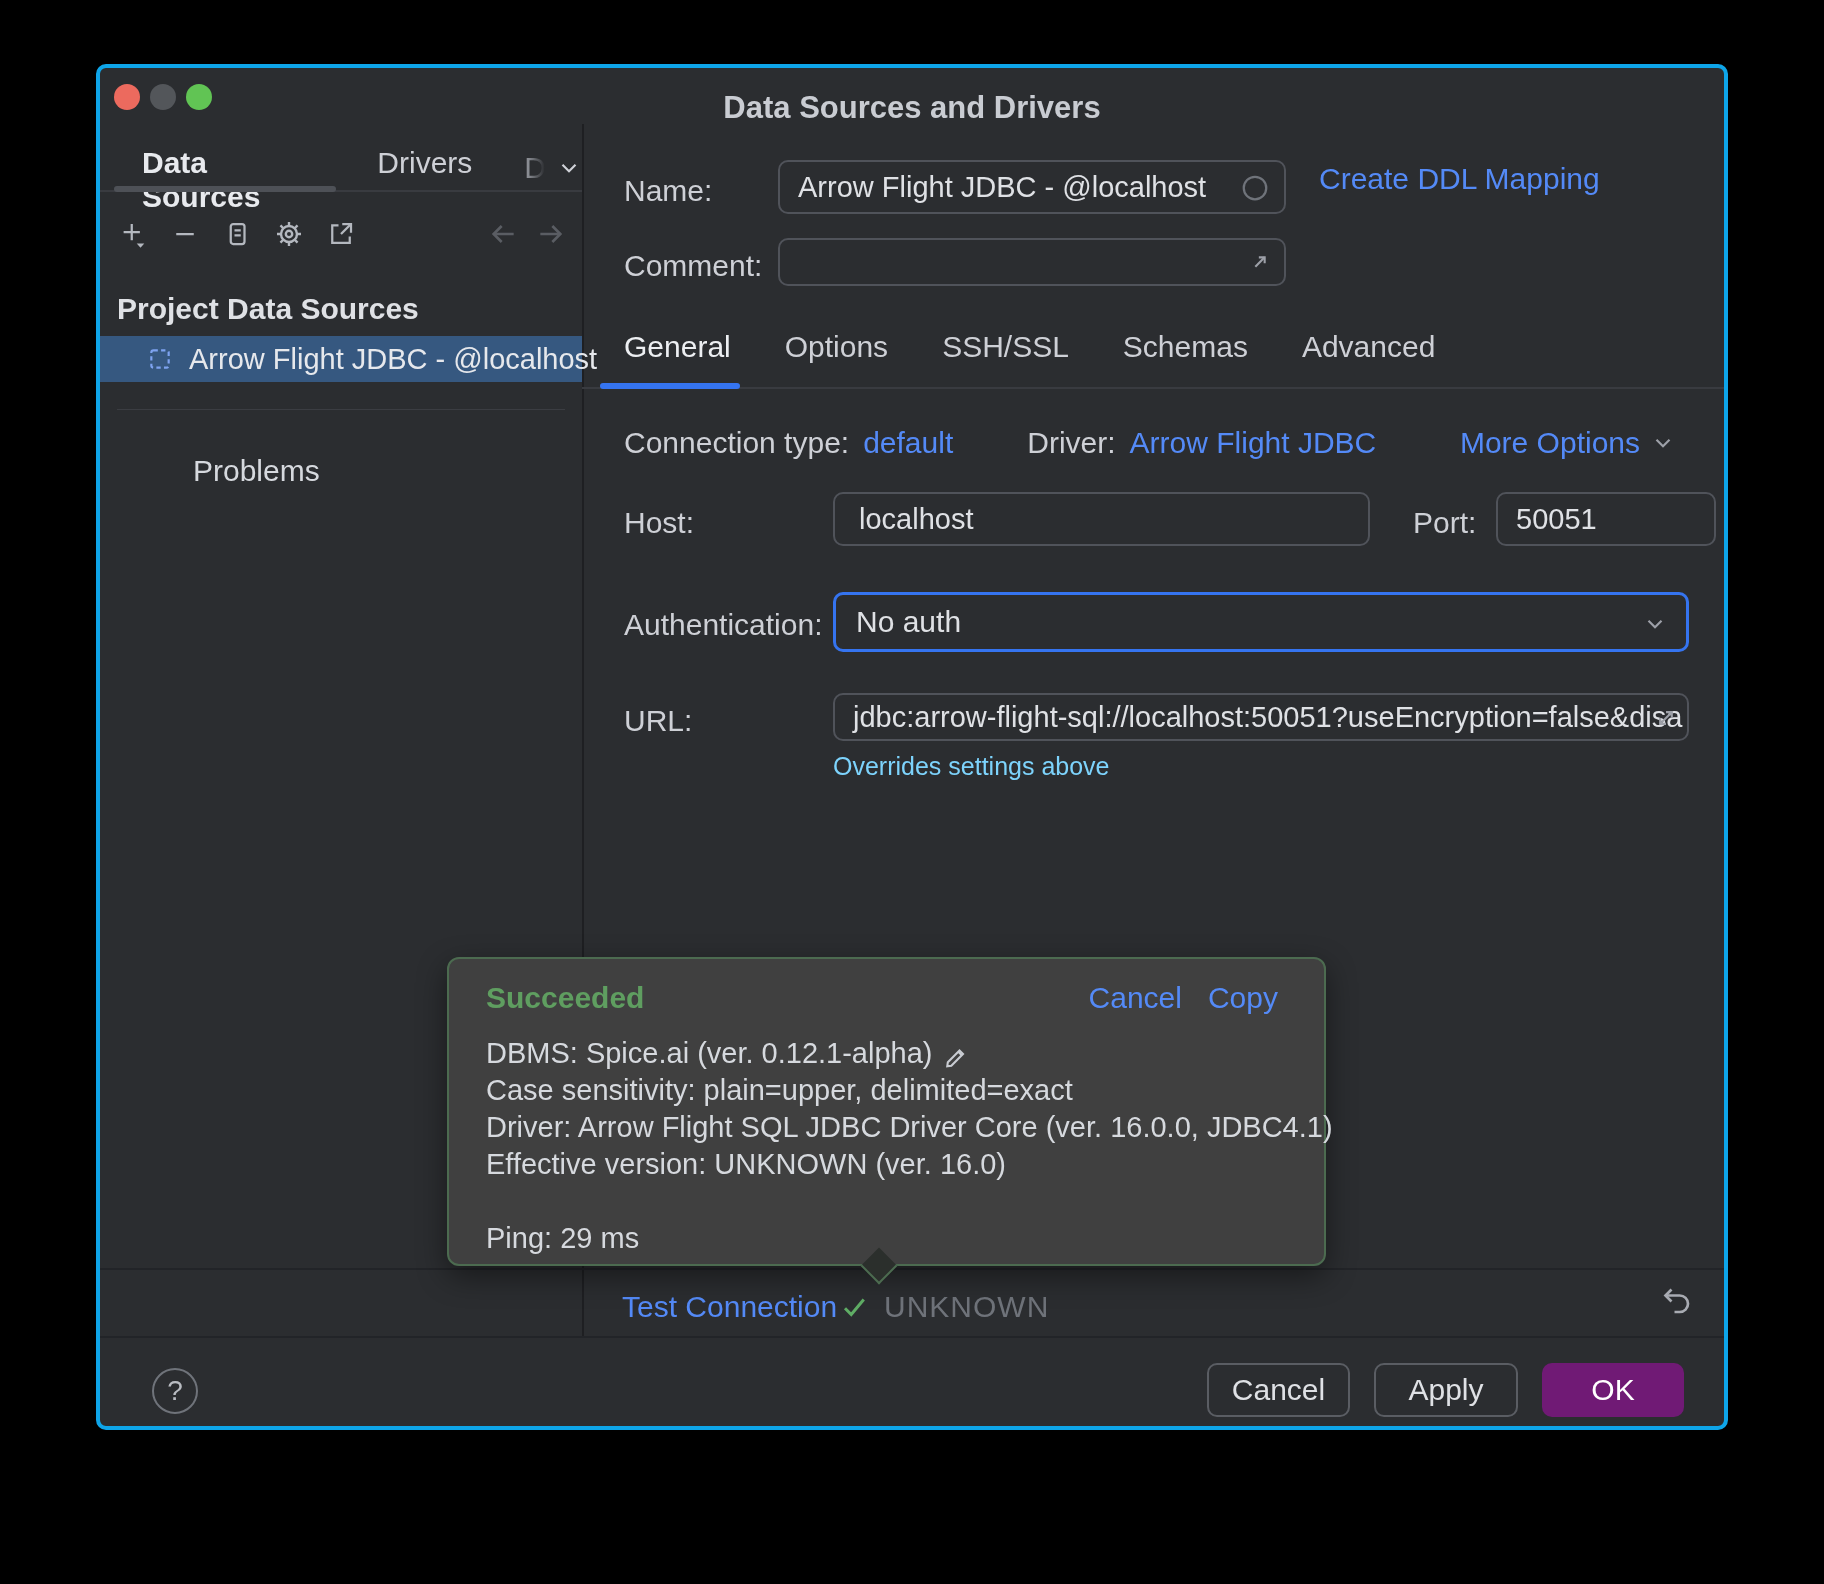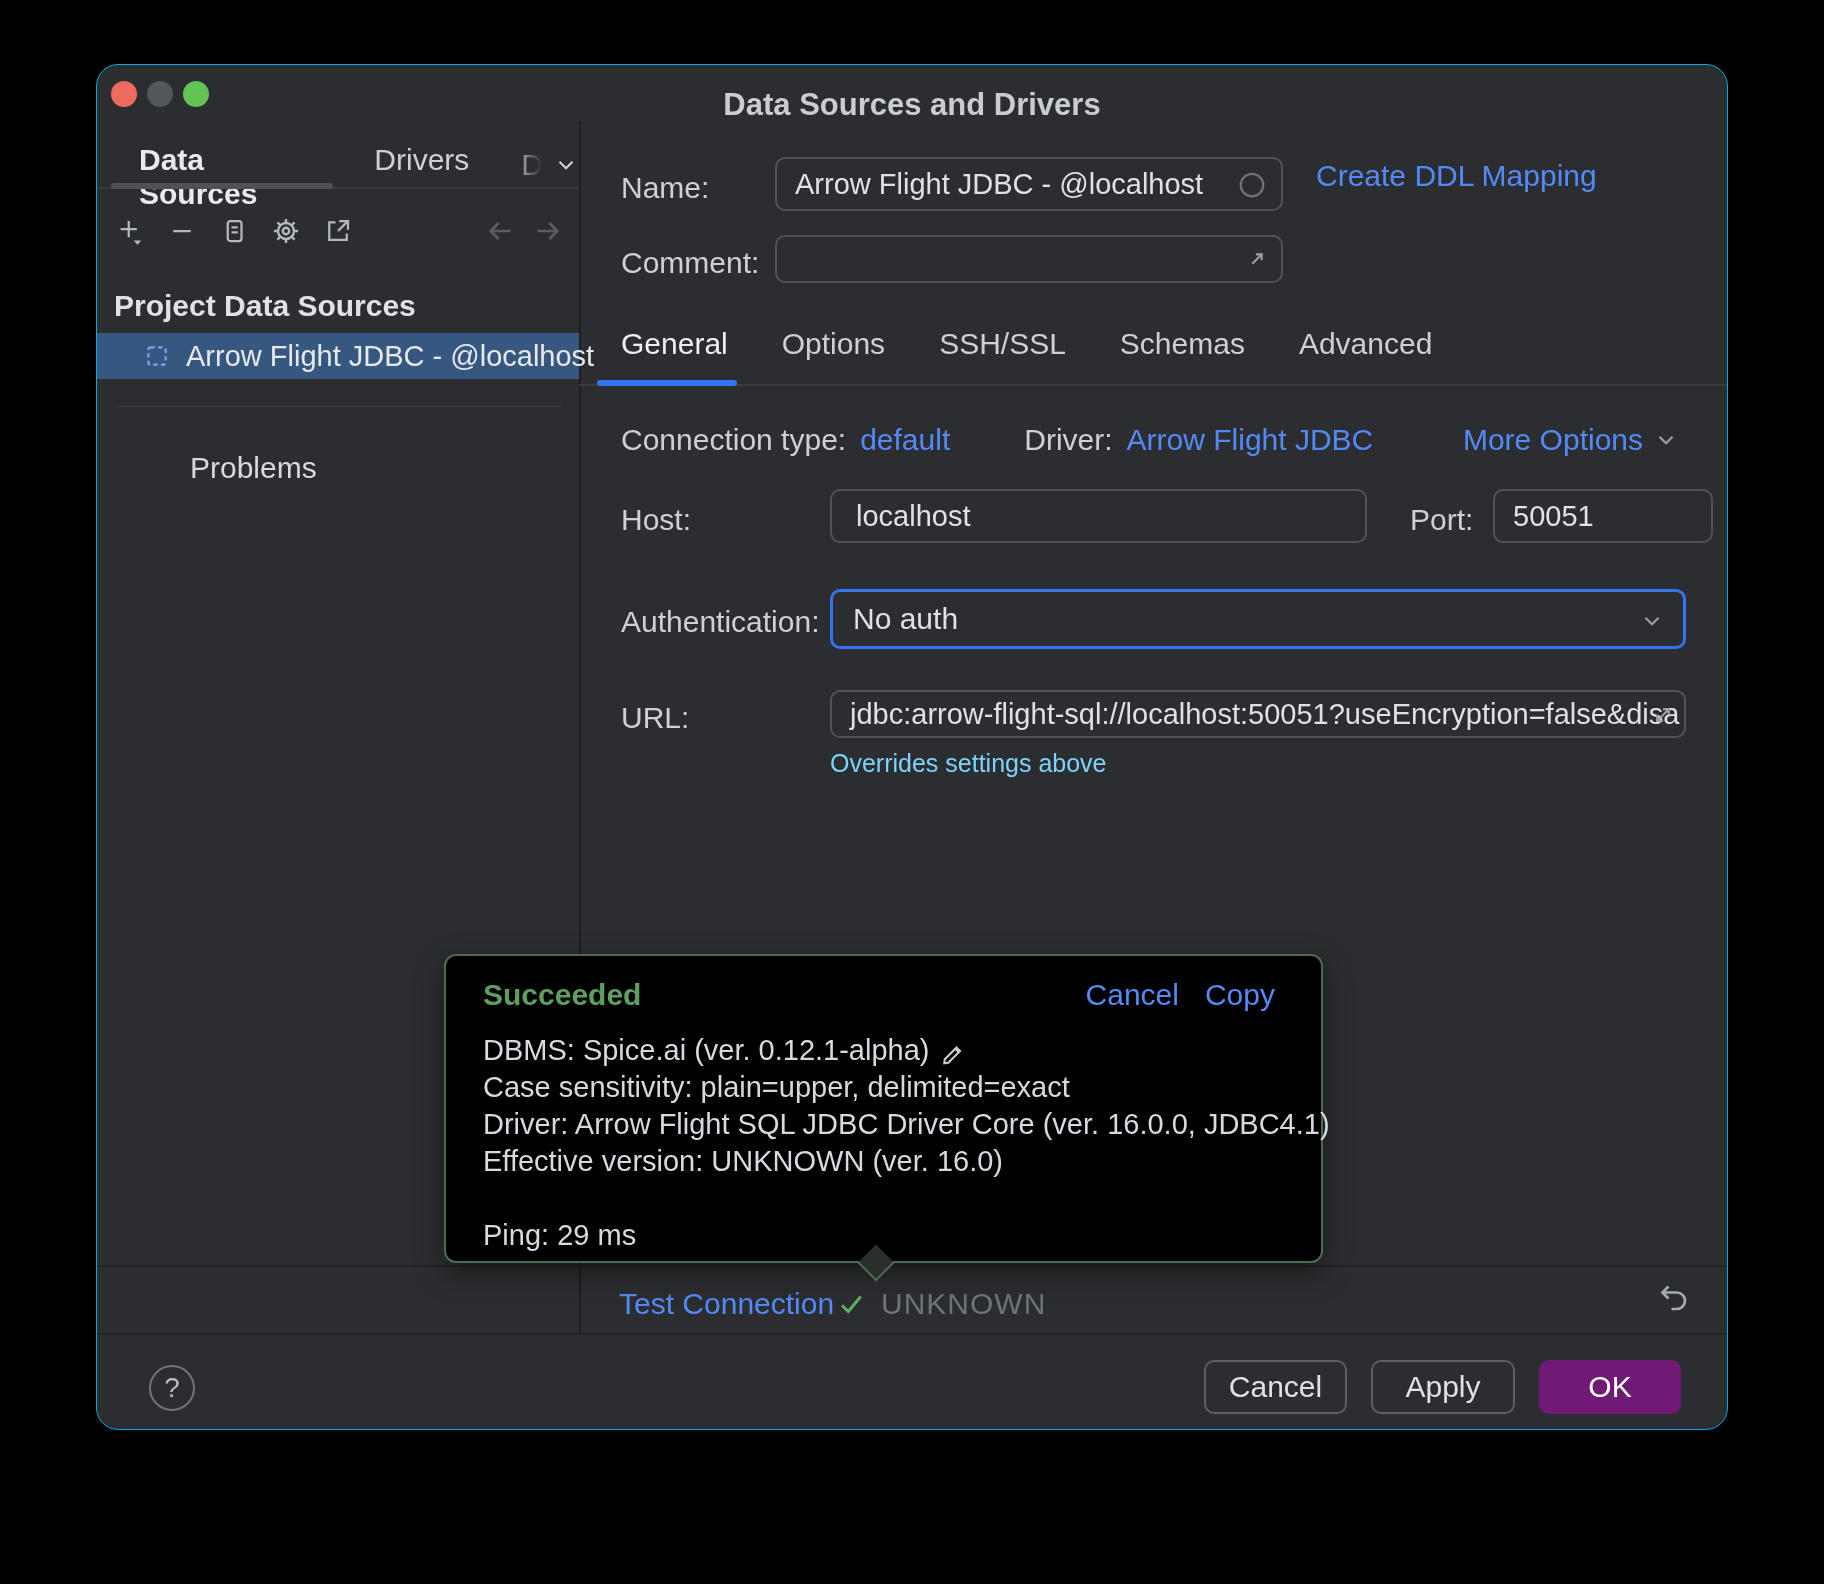--- a/index.html
+++ b/index.html
@@ -1,18 +1,18 @@
 <!DOCTYPE html>
 <html><head>
 <meta charset="utf-8">
 <style>
   * { margin:0; padding:0; box-sizing:border-box; }
   html,body { width:1824px; height:1584px; background:#000; font-family:"Liberation Sans","DejaVu Sans",sans-serif; }
   .dialog { position:absolute; left:96px; top:64px; width:1632px; height:1366px;
-            background:#2B2D30; border-radius:22px; border:1px solid #0ea5e9;
+            background:#2B2D30; border-radius:10px; border:4px solid #0ea5e9;
             box-shadow:0 24px 70px rgba(0,0,0,.6); overflow:hidden; }
   .abs { position:absolute; }
 
   
   .traffic { left:14px; top:16px; display:flex; gap:10px; }
   .tl { width:26px; height:26px; border-radius:50%; }
   .tl-close { background:#EC6A5E; } .tl-min { background:#53565A; } .tl-zoom { background:#61C454; }
   .win-title { left:0; top:22px; width:100%; text-align:center; font-size:31px; font-weight:bold; color:#CTitle; color:#C9CCD2; }
 
   
@@ -67,21 +67,21 @@
                  display:flex; align-items:center; padding:0 20px; font-size:30px; color:#DFE1E5; }
   .auth-chevron { position:absolute; right:18px; top:16px; }
 
   .url-label { left:524px; top:636px; }
   .url-input { left:733px; top:625px; width:856px; height:48px; padding-right:20px; font-size:29px;
                white-space:nowrap; overflow:hidden; display:flex; align-items:center; }
   .url-expand { left:1552px; top:636px; }
   .url-hint { left:733px; top:684px; font-size:25px; color:#7dd3fc; }
 
   
-  .popup { left:347px; top:889px; width:879px; height:309px; background:#000000; border:2px solid #4C6B50;
+  .popup { left:347px; top:889px; width:879px; height:309px; background:#404040; border:2px solid #4C6B50;
            border-radius:12px; box-shadow:0 10px 30px rgba(0,0,0,.45); z-index:5; }
   .popup-notch { position:absolute; left:417px; bottom:-15px; width:26px; height:26px; background:#2B2F2C;
                  border-right:2px solid #4C6B50; border-bottom:2px solid #4C6B50; transform:rotate(45deg); }
   .popup-status { position:absolute; left:37px; top:22px; font-size:30px; font-weight:bold; color:#5F9E60; }
   .popup-links { position:absolute; right:46px; top:22px; display:flex; gap:26px; }
   .popup-lines { position:absolute; left:37px; top:76px; font-size:29px; color:#D6D9DE; line-height:37px; white-space:nowrap; }
   .popup-line { height:37px; display:flex; align-items:center; gap:10px; }
   .popup-spacer { height:37px; }
 
   

